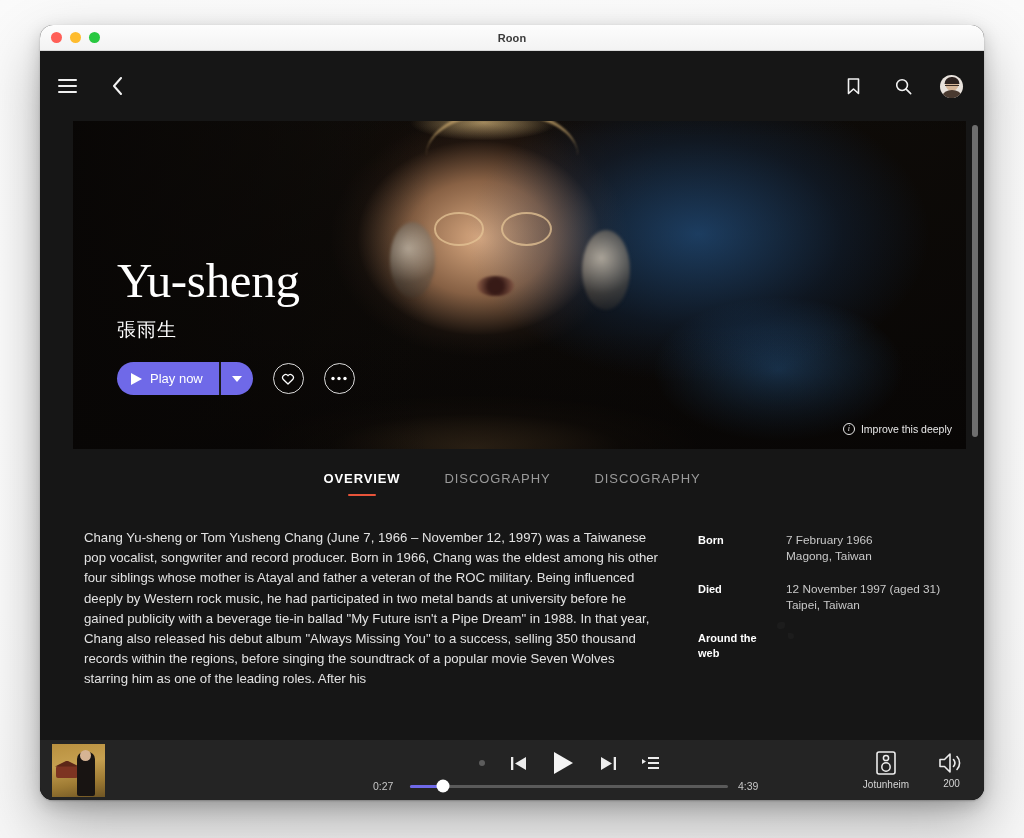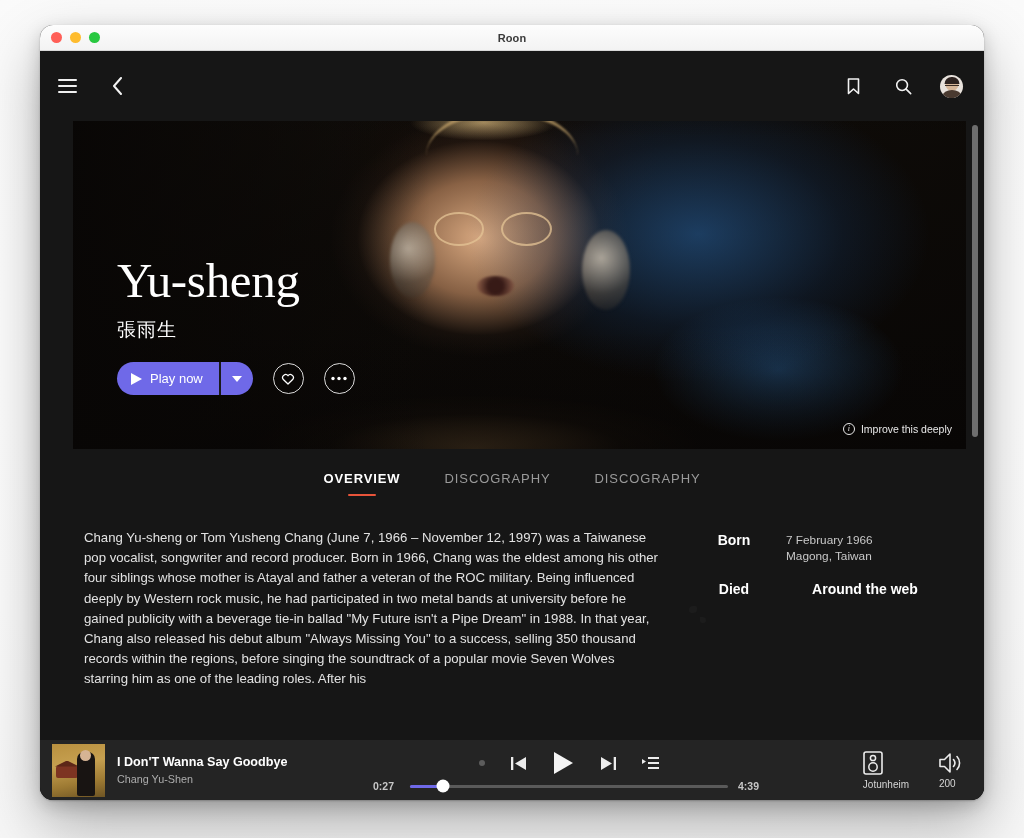--- a/index.html
+++ b/index.html
@@ -370,25 +370,24 @@
   .infotable {
     flex: 1;
     display: grid;
     grid-template-columns: 72px 1fr;
     row-gap: 18px;
     column-gap: 16px;
     align-content: start;
     padding-top: 5px;
   }
   .info-label {
-    font-size: 14px;
+    font-size: 11px;
     font-weight: bold;
     color: #ffffff;
     line-height: 15px;
-    text-align: center;
   }
   .info-value {
     font-size: 11.8px;
     color: #c9c9c9;
     line-height: 15.5px;
   }
   .globe {
     width: 17px; height: 17px;
     border-radius: 50%;
     background: #f2f2f2;
@@ -520,21 +519,20 @@
     width: 6px; height: 6px;
     border-radius: 50%;
     background: #5c5c5c;
     cursor: pointer;
   }
   .seek-row {
     display: flex;
     align-items: center;
     gap: 10px;
     width: 392px;
-    font-weight: bold;
   }
   .time {
     font-size: 10.5px;
     color: #c6c6c6;
     width: 27px;
     flex: 0 0 27px;
   }
   .time.right { text-align: left; }
   .seek-track {
     position: relative;
@@ -565,21 +563,21 @@
     display: flex;
     align-items: center;
     gap: 30px;
     width: 152px;
     justify-content: flex-end;
     padding-right: 6px;
   }
   .pr-item {
     display: flex;
     flex-direction: column;
-    align-items: flex-start;
+    align-items: center;
     gap: 4px;
     cursor: pointer;
     color: #ececec;
   }
   .pr-label { font-size: 10px; color: #d5d5d5; }
 
   svg { display: block; }
 </style>
 </head>
 <body>
@@ -673,20 +671,24 @@
         <div class="bio">Chang Yu-sheng or Tom Yusheng Chang (June 7, 1966 – November 12, 1997) was a Taiwanese pop vocalist, songwriter and record producer. Born in 1966, Chang was the eldest among his other four siblings whose mother is Atayal and father a veteran of the ROC military. Being influenced deeply by Western rock music, he had participated in two metal bands at university before he gained publicity with a beverage tie-in ballad "My Future isn't a Pipe Dream" in 1988. In that year, Chang also released his debut album "Always Missing You" to a success, selling 350 thousand records within the regions, before singing the soundtrack of a popular movie Seven Wolves starring him as one of the leading roles. After his</div>
 
         <div class="infotable">
           <div class="info-label">Born</div>
           <div class="info-value">
             <div>7 February 1966</div>
             <div>Magong, Taiwan</div>
           </div>
 
           <div class="info-label">Died</div>
+          <div class="info-value">
+            <div>12 November 1997 (aged 31)</div>
+            <div>Taipei, Taiwan</div>
+          </div>
 
           <div class="info-label">Around the web</div>
           <div class="info-value">
             <span class="globe"></span>
           </div>
         </div>
       </div>
 
     </div>
 
@@ -733,24 +735,20 @@
     <div class="scrollbar-track">
       <div class="scrollbar-thumb"></div>
     </div>
 
     <div class="player">
       <div class="np">
         <div class="album-art">
           <span class="barn"></span>
           <span class="figure"></span>
           <span class="head"></span>
-        </div>
-        <div class="np-text">
-          <div class="np-title">I Don'T Wanna Say Goodbye</div>
-          <div class="np-artist">Chang Yu-Shen</div>
         </div>
       </div>
 
       <div class="transport-wrap">
         <div class="transport">
           <span class="shuffle-dot"></span>
           <span class="t-btn">
             <span>
               <svg width="16" height="15" viewBox="0 0 16 15">
                   <rect x="0" y="1" width="2.3" height="13" fill="#ececec"></rect>

